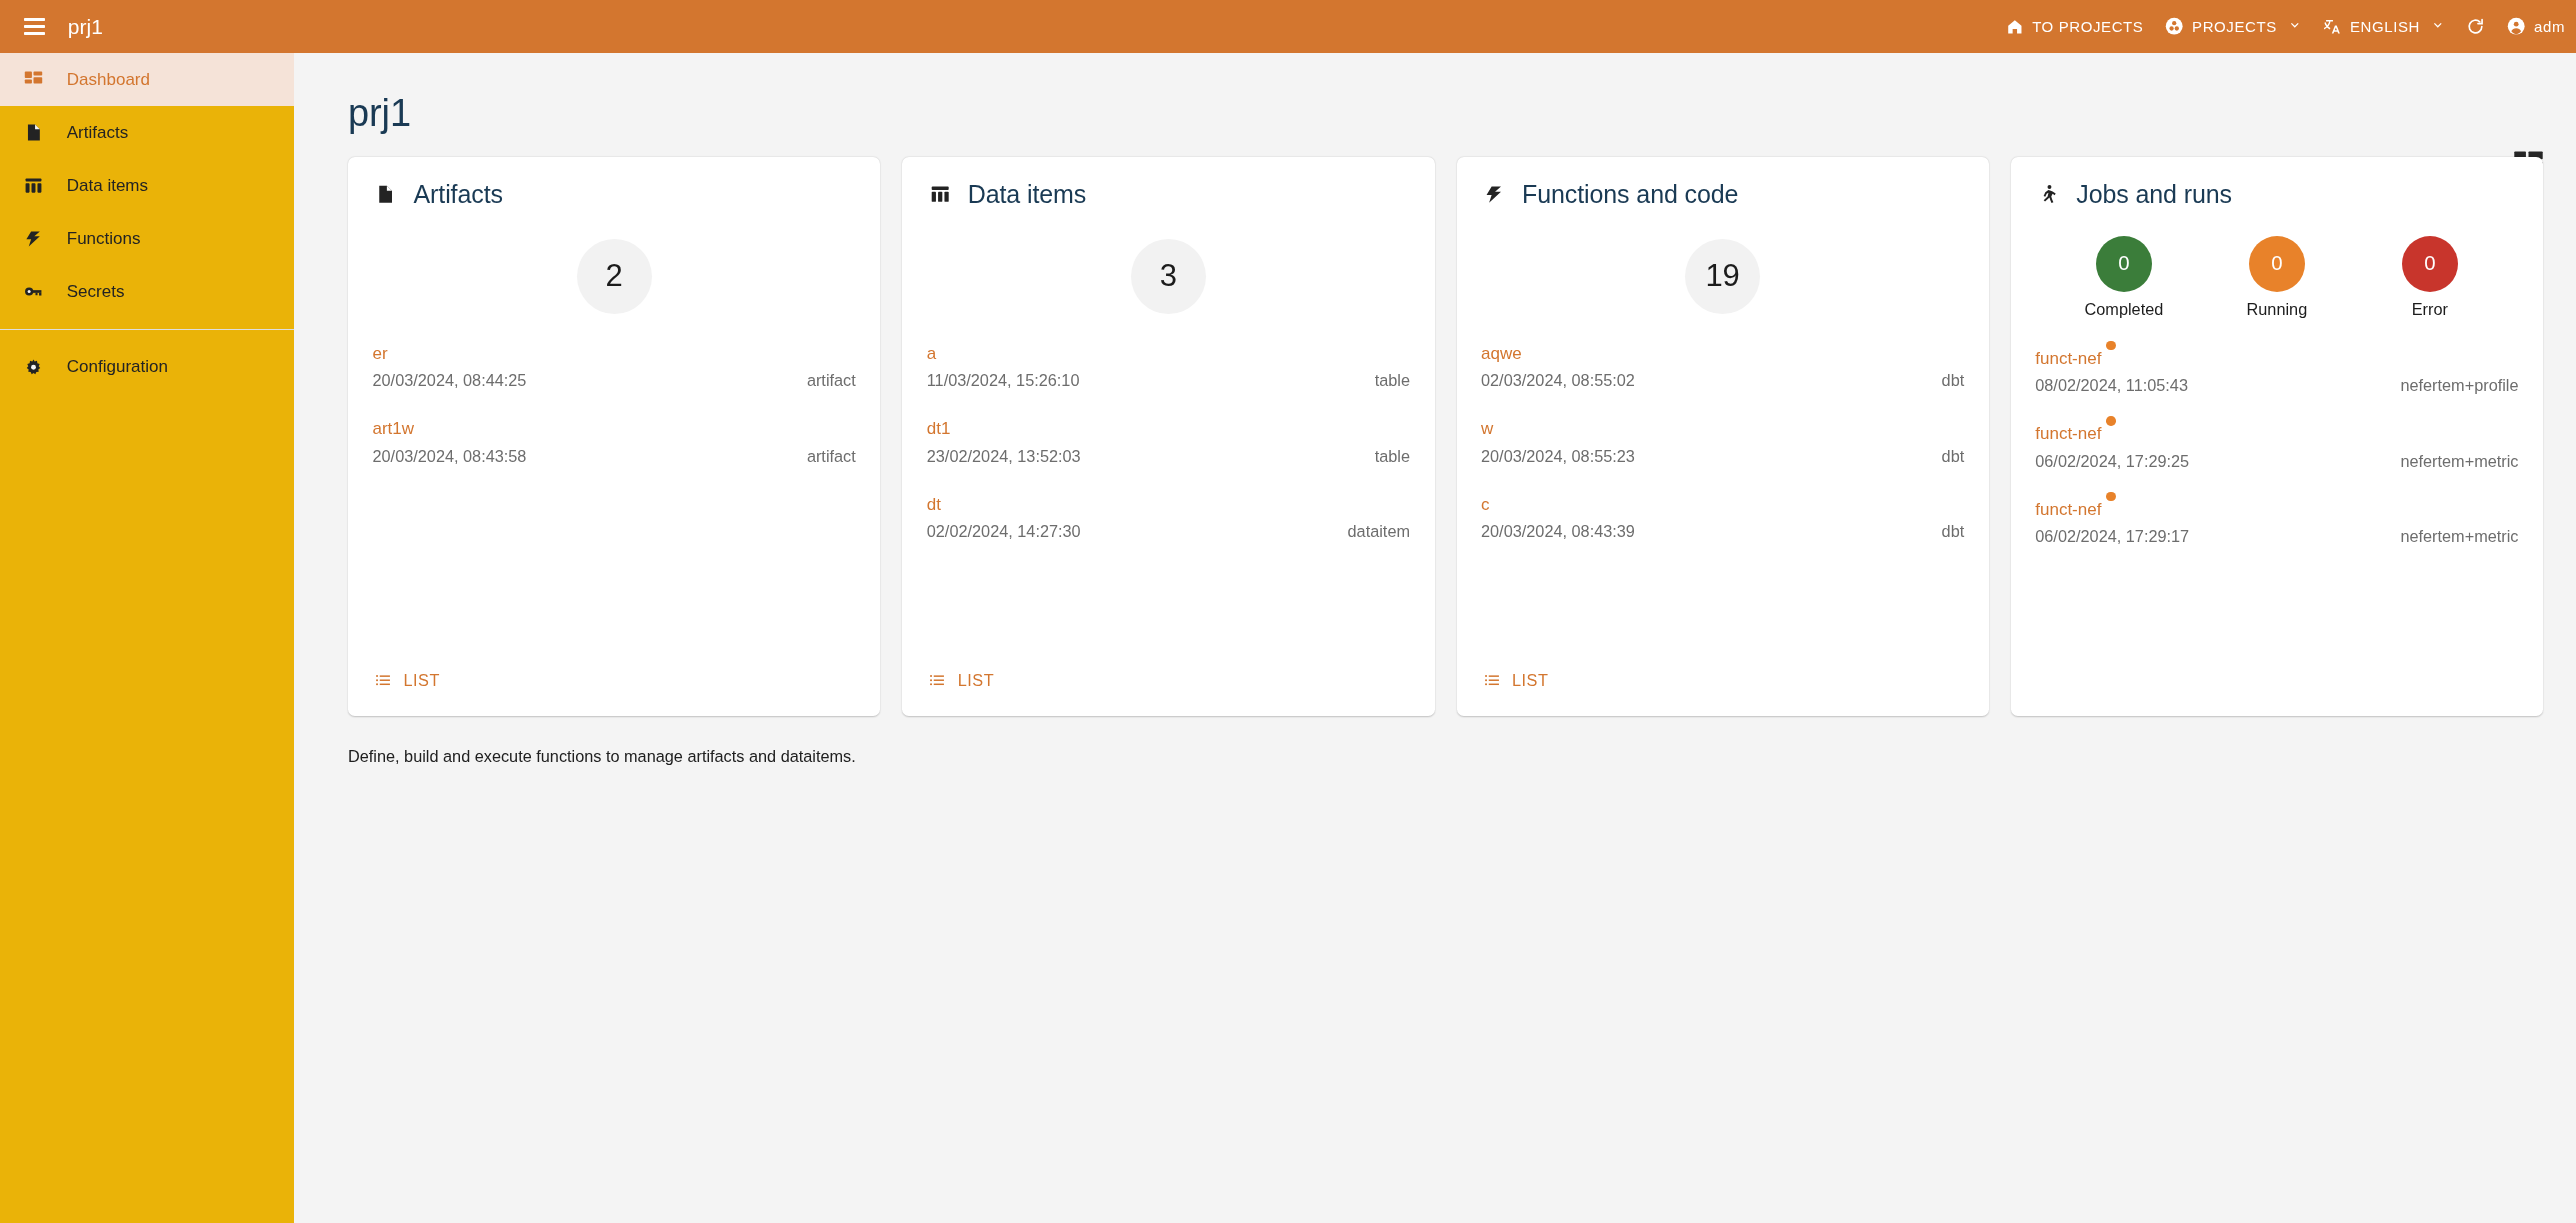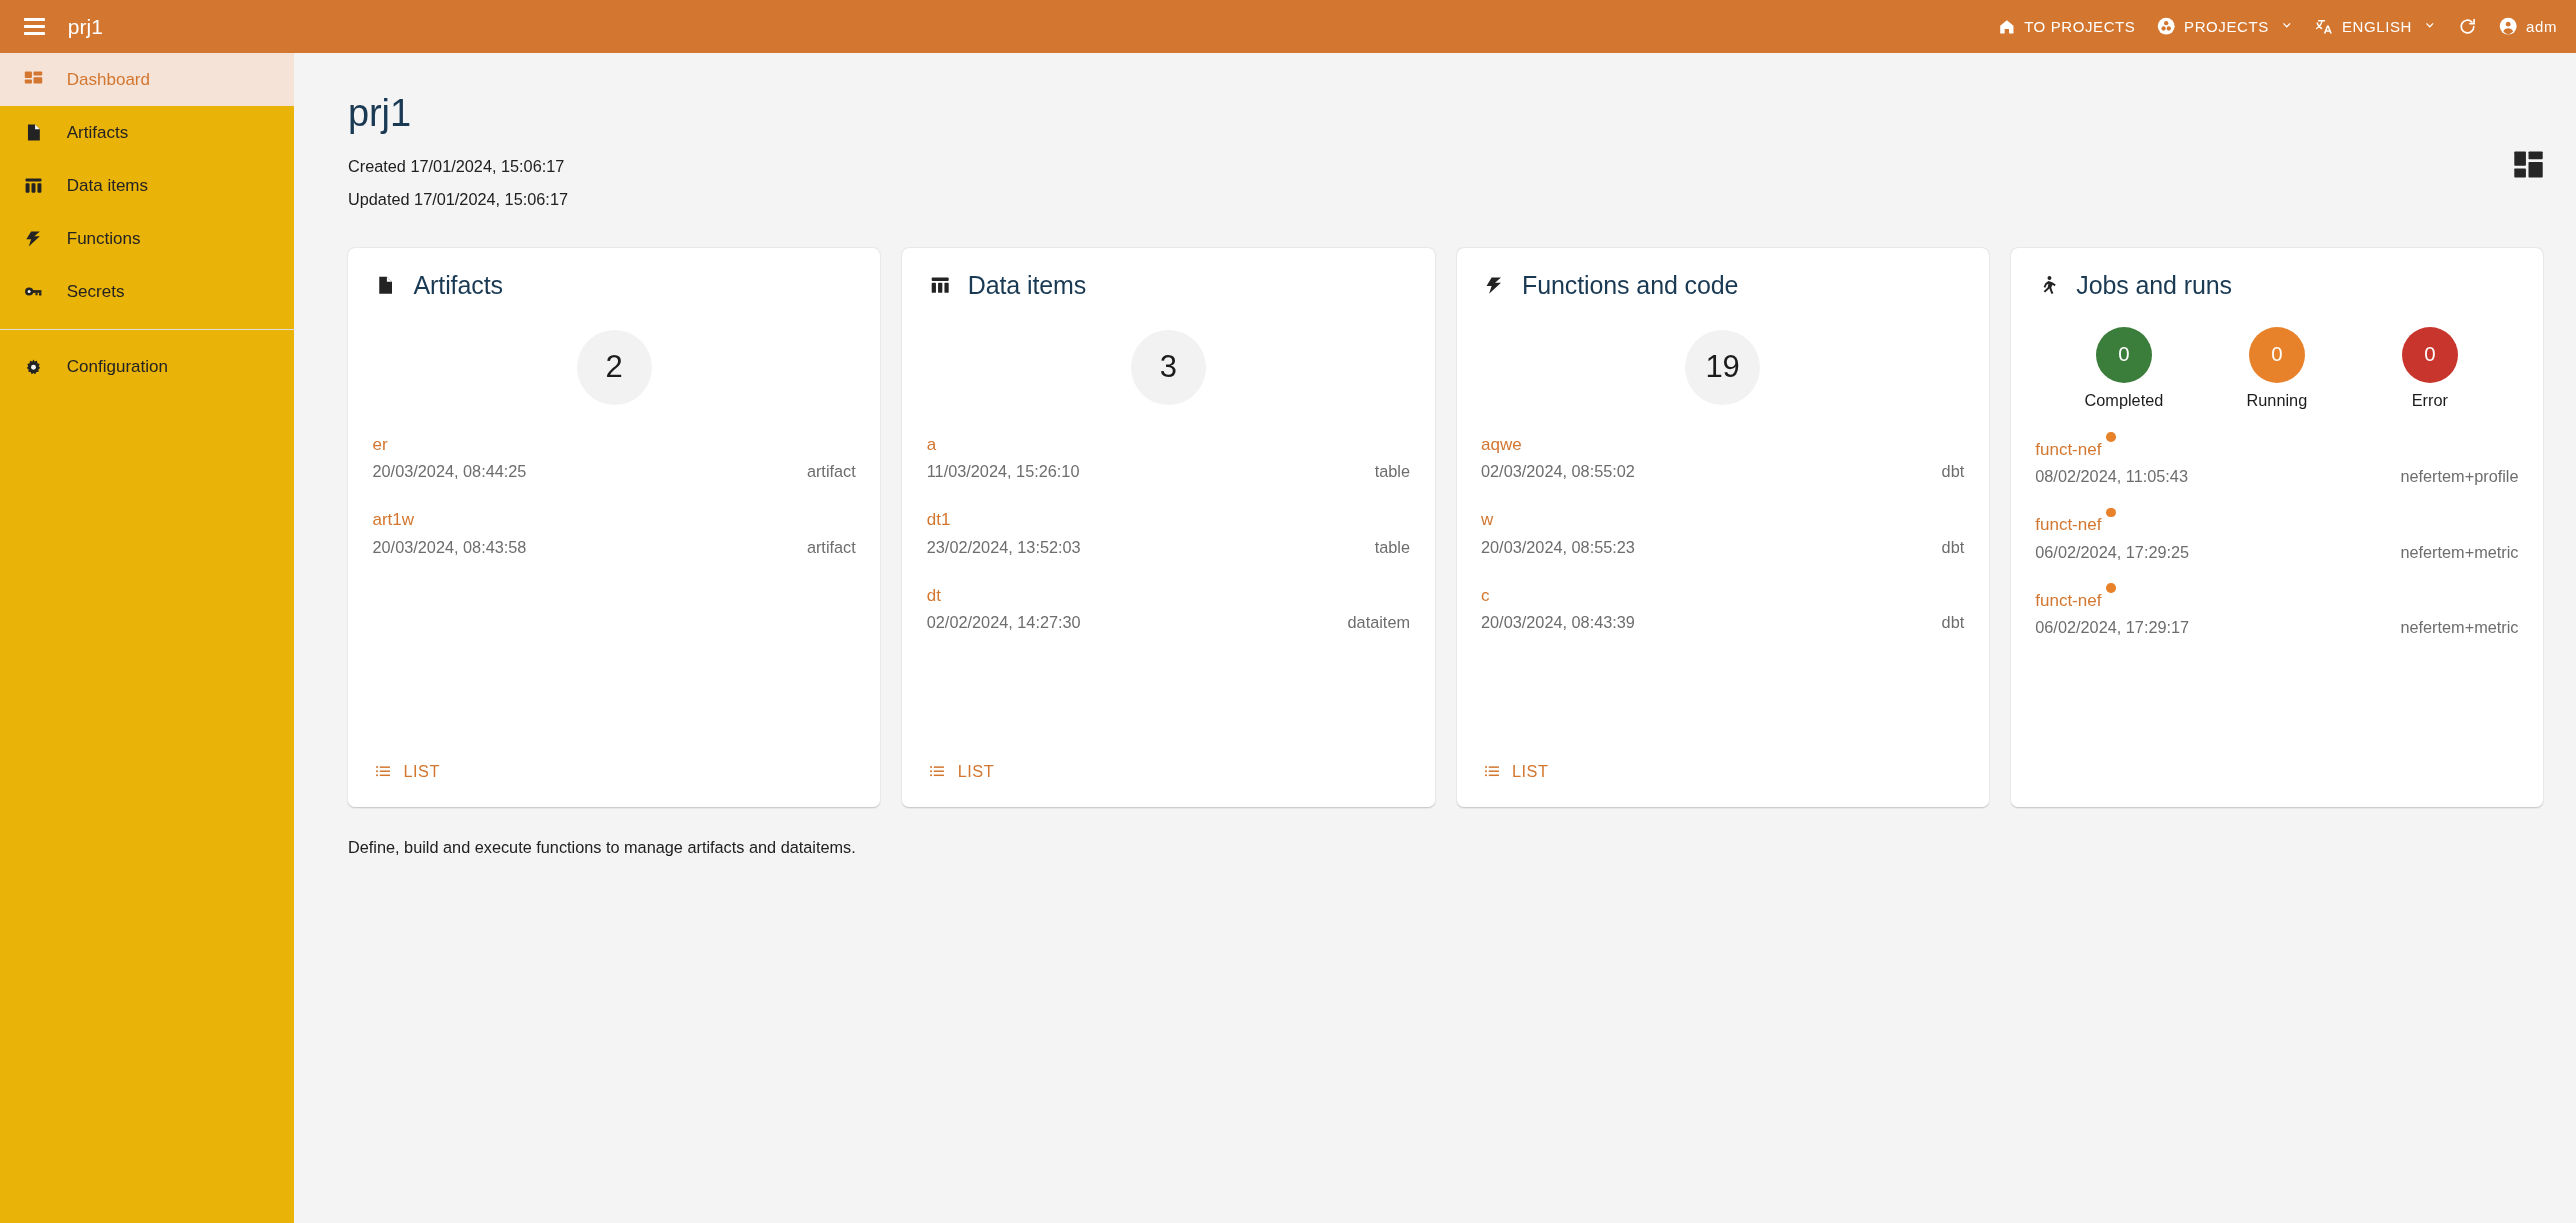--- a/index.html
+++ b/index.html
@@ -21,21 +21,21 @@
     position: absolute; top: 0; left: 0;
     width: 2576px; height: 53px;
     background: #D3762F;
     display: flex; align-items: center;
     color: #ffffff;
     overflow: hidden;
   }
   .appbar-left { display: flex; align-items: center; gap: 17.7px; padding-left: 19px; }
   .appbar-right {
     margin-left: auto; display: flex; align-items: center;
-    gap: 0px; padding-right: 8px; white-space: nowrap;
+    gap: 0px; padding-right: 0px; white-space: nowrap;
   }
   .menu-btn {
     width: 31px; height: 31px;
     display: flex; flex-direction: column; justify-content: center;
     align-items: center; gap: 4.8px; cursor: pointer;
   }
   .menu-btn i { display: block; width: 20.4px; height: 2.2px; background: #fff; border-radius: 0.7px; }
   .appbar-title { font-size: 21px; font-weight: 400; letter-spacing: 0.1px; }
 
   .bar-item {
@@ -313,24 +313,20 @@
 
       <div class="grid-toggle">
         <svg width="31" height="31" viewBox="0 0 24 24" fill="#262626">
           <rect x="1" y="2" width="9" height="11" rx="0.6"></rect>
           <rect x="12" y="2" width="11" height="6" rx="0.6"></rect>
           <rect x="1" y="15" width="9" height="7" rx="0.6"></rect>
           <rect x="12" y="10" width="11" height="12" rx="0.6"></rect>
         </svg>
       </div>
 
-      <div class="meta">
-        <div class="meta-line">Created 17/01/2024, 15:06:17</div>
-        <div class="meta-line">Updated 17/01/2024, 15:06:17</div>
-      </div>
     </section>
 
     <section class="cards">
 
       <article class="card">
         <div class="card-head">
           <span class="c-ico">
             <svg width="20.4" height="20.4" viewBox="0 0 24 24" fill="#232323">
               <path d="M5 2h9l6 6v14H5V2z"></path>
               <path d="M14 2v6h6L14 2z" fill="#FFFFFF"></path>

